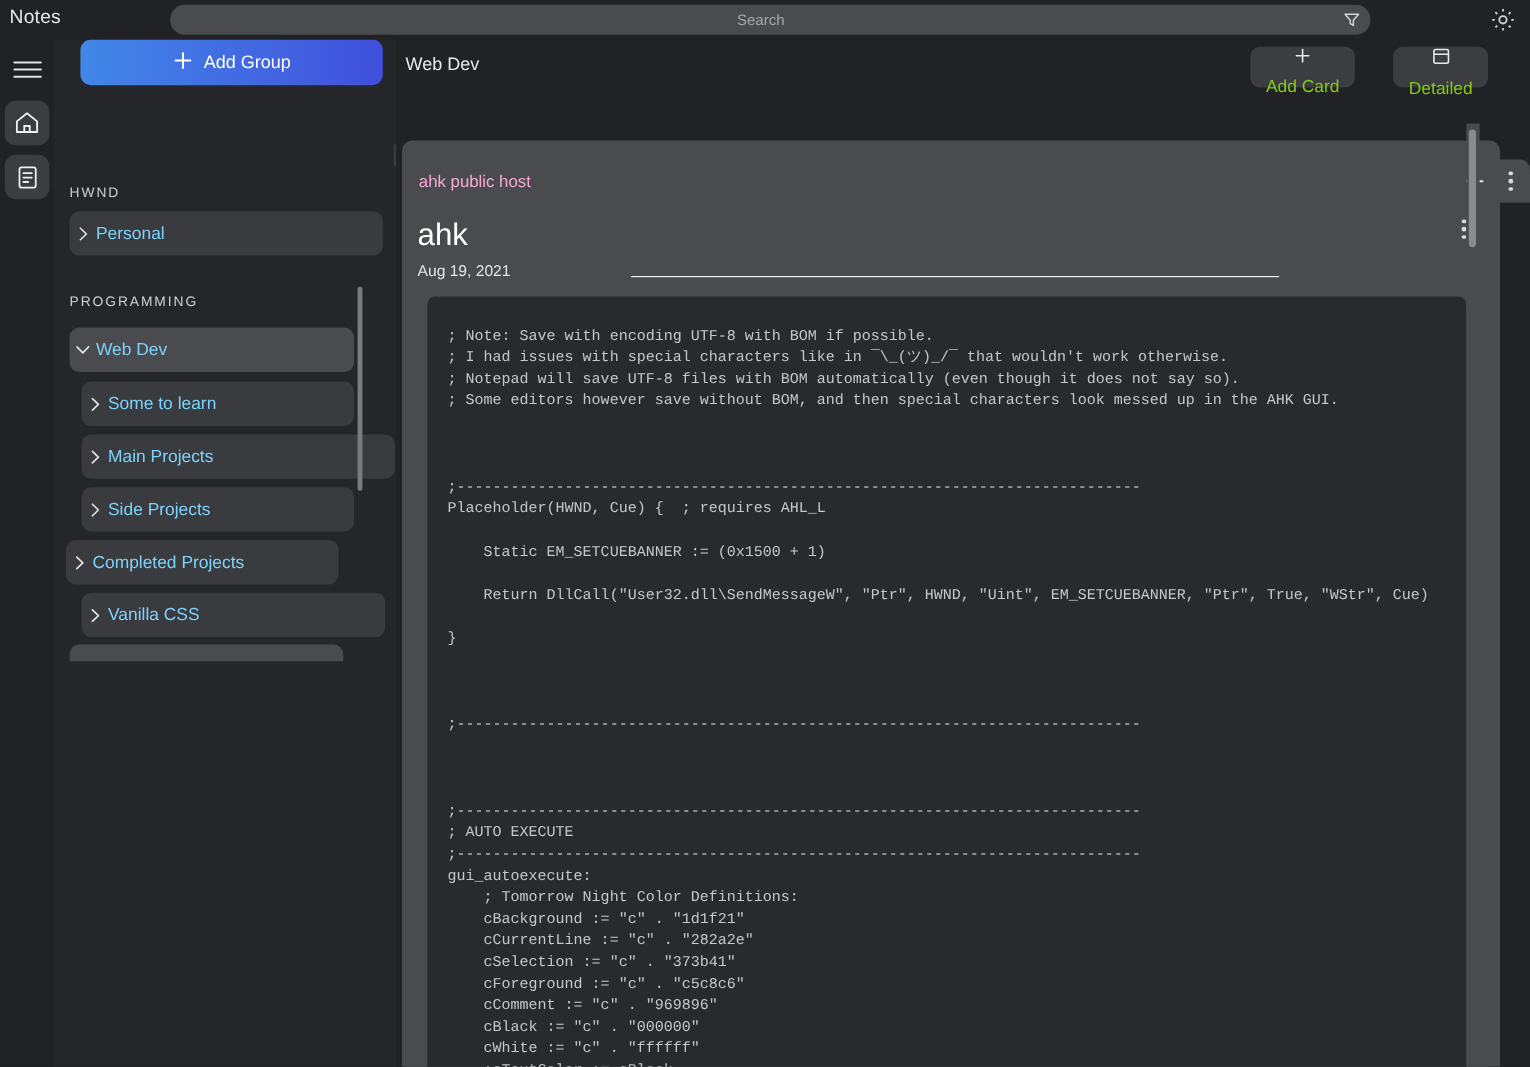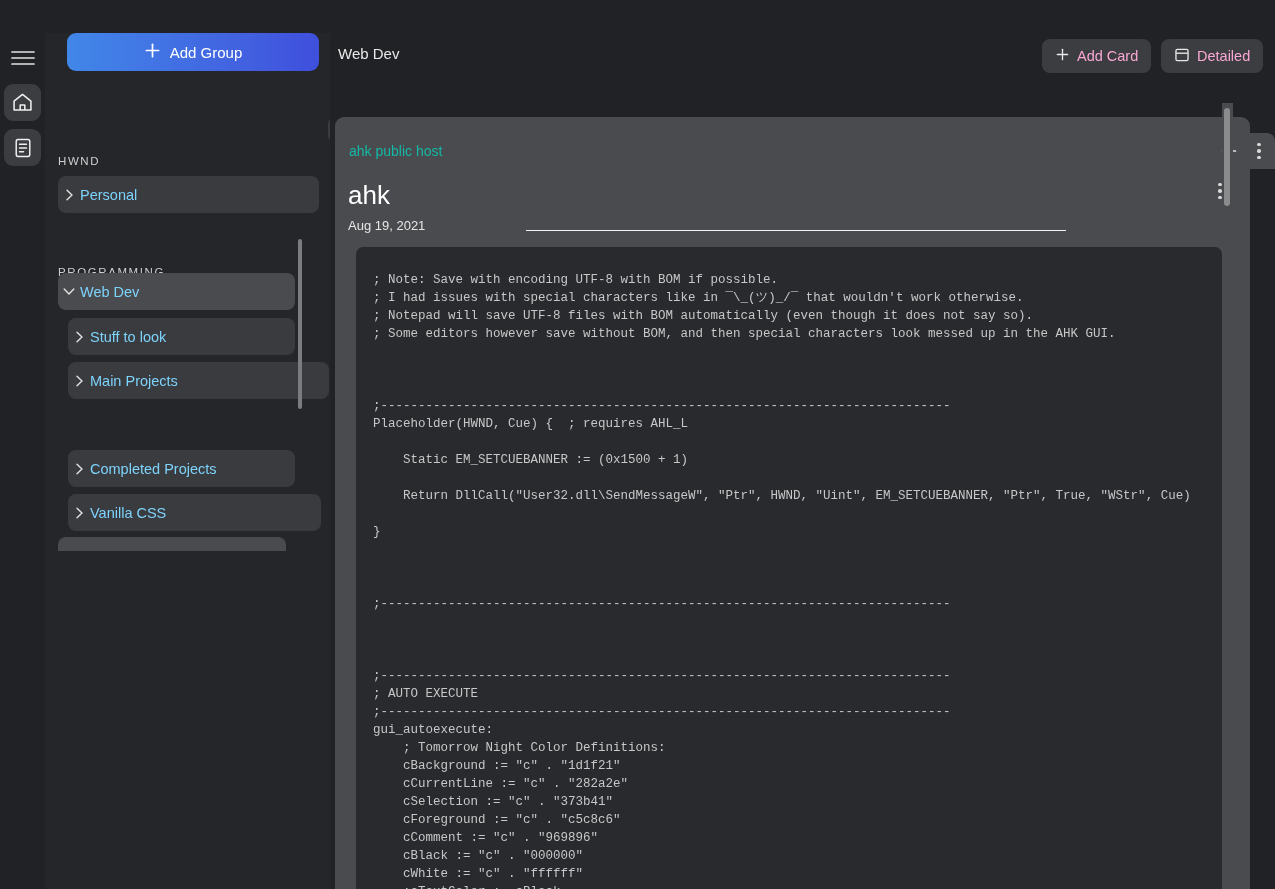--- a/index.html
+++ b/index.html
@@ -107,40 +107,41 @@
   }
   .main-header {
     position: absolute; left: 0; top: 0; width: 945px; height: 48px;
   }
   .main-title {
     position: absolute; left: 8px; top: 12px; font-size: 15px; color: #e9e9e9;
   }
   .hdr-btn {
     position: absolute; top: 6px; height: 34px;
     background: #3b3d40; border-radius: 8px; border: 0;
-    color: #f9a8d4; font-size: 14.5px;
+    color: #84cc16; font-size: 14.5px;
     display: flex; align-items: center; gap: 7px;
     padding: 0 13px; cursor: pointer;
     font-family: "Liberation Sans", sans-serif;
+    flex-direction: column;
   }
   #add-card-btn { left: 712px; }
   #detailed-btn { left: 831px; }
 
   .board {
     position: absolute; left: 0; top: 48px; width: 945px; height: 808px;
   }
   .list-col {
     position: absolute; left: 5px; top: 36px; width: 915px; height: 772px;
     background: #4a4b4e; border-radius: 9px 9px 0 0;
   }
   .list-title-chip {
     position: absolute; left: 8px; top: 55px; width: 649px; height: 30px;
     background: #4a4b4e; border-radius: 7px;
     display: flex; align-items: center; padding: 0 11px;
-    font-size: 14px; color: #14b8a6;
+    font-size: 14px; color: #f9a8d4;
   }
   .list-actions {
     position: absolute; left: 877px; top: 52px; width: 68px; height: 36px;
     background: #4a4b4e; border-radius: 8px 8px 0 0;
     display: flex; align-items: center; gap: 6px; padding-left: 8px;
   }
   .icon-btn { cursor: pointer; display: flex; align-items: center; justify-content: center; }
 
   .card {
     position: absolute; left: 8px; top: 87px; width: 902px; height: 760px;
@@ -184,20 +185,41 @@
   .card-scrollbar-thumb {
     position: absolute; left: 1224px; top: 108px; width: 6px; height: 98px;
     background: #8a8b8d; border-radius: 3px;
   }
 </style>
 </head>
 <body>
 
 <div class="app">
 
+  <div class="topbar">
+    <div class="brand">Notes</div>
+
+    <div class="searchwrap">
+      <input type="text" placeholder="Search" style="">
+      <span class="filter-icon">
+        <svg width="15" height="15" viewBox="0 0 16 16">
+          <path d="M2 3h12l-4.6 5.4V13L6.6 11.4V8.4z" fill="none" stroke="#d4d4d4" stroke-width="1.3" stroke-linejoin="round"></path>
+        </svg>
+      </span>
+    </div>
+
+    <div class="gear-btn">
+      <svg width="23" height="23" viewBox="0 0 24 24">
+        <g fill="none" stroke="#d0d0d0" stroke-width="1.6">
+          <circle cx="12" cy="12" r="3.2"></circle>
+          <path d="M12 2.6v2.2M12 19.2v2.2M2.6 12h2.2M19.2 12h2.2M5.4 5.4l1.6 1.6M17 17l1.6 1.6M18.6 5.4L17 7M7 17l-1.6 1.6"></path>
+        </g>
+      </svg>
+    </div>
+  </div>
 
   <div class="rail">
     <div class="rail-btn plain">
       <svg width="26" height="18" viewBox="0 0 26 18">
         <g stroke="#e4e4e4" stroke-width="1.7" stroke-linecap="round">
           <line x1="2" y1="3" x2="24" y2="3"></line>
           <line x1="2" y1="9" x2="24" y2="9"></line>
           <line x1="2" y1="15" x2="24" y2="15"></line>
         </g>
       </svg>
@@ -245,51 +267,59 @@
     <div class="sb-section-label" style="top:122px">HWND</div>
     <div class="sb-item" style="left:13px; top:143px; width:261px;">
       <span class="chev">
         <svg width="9" height="12" viewBox="0 0 9 12">
             <path d="M2 1.2L7 6l-5 4.8" fill="none" stroke="#e2e2e2" stroke-width="1.4" stroke-linecap="round" stroke-linejoin="round"></path>
           </svg>
       </span>
       <span>Personal</span>
     </div>
 
-    <div class="sb-section-label" style="top:233px">PROGRAMMING</div>
+    <div class="sb-section-label" style="top:213px">PROGRAMMING</div>
 
     <div class="sb-item active" style="left:13px; top:240px; width:237px;">
       <span class="chev">
         <svg width="12" height="9" viewBox="0 0 12 9">
             <path d="M1.2 2L6 7l4.8-5" fill="none" stroke="#e2e2e2" stroke-width="1.4" stroke-linecap="round" stroke-linejoin="round"></path>
           </svg>
       </span>
       <span>Web Dev</span>
     </div>
 
     <div class="sb-item" style="left:23px; top:285px; width:227px;">
       <span class="chev">
         <svg width="9" height="12" viewBox="0 0 9 12">
             <path d="M2 1.2L7 6l-5 4.8" fill="none" stroke="#e2e2e2" stroke-width="1.4" stroke-linecap="round" stroke-linejoin="round"></path>
           </svg>
       </span>
-      <span>Stuff to look</span>
+      <span>Some to learn</span>
     </div>
 
     <div class="sb-item" style="left:23px; top:329px; width:261px;">
       <span class="chev">
         <svg width="9" height="12" viewBox="0 0 9 12">
             <path d="M2 1.2L7 6l-5 4.8" fill="none" stroke="#e2e2e2" stroke-width="1.4" stroke-linecap="round" stroke-linejoin="round"></path>
           </svg>
       </span>
       <span>Main Projects</span>
     </div>
 
-
-    <div class="sb-item" style="left:23px; top:417px; width:227px;">
+    <div class="sb-item" style="left:23px; top:373px; width:227px;">
+      <span class="chev">
+        <svg width="9" height="12" viewBox="0 0 9 12">
+            <path d="M2 1.2L7 6l-5 4.8" fill="none" stroke="#e2e2e2" stroke-width="1.4" stroke-linecap="round" stroke-linejoin="round"></path>
+          </svg>
+      </span>
+      <span>Side Projects</span>
+    </div>
+
+    <div class="sb-item" style="left:10px; top:417px; width:227px;">
       <span class="chev">
         <svg width="9" height="12" viewBox="0 0 9 12">
             <path d="M2 1.2L7 6l-5 4.8" fill="none" stroke="#e2e2e2" stroke-width="1.4" stroke-linecap="round" stroke-linejoin="round"></path>
           </svg>
       </span>
       <span>Completed Projects</span>
     </div>
 
     <div class="sb-item" style="left:23px; top:461px; width:253px;">
       <span class="chev">

